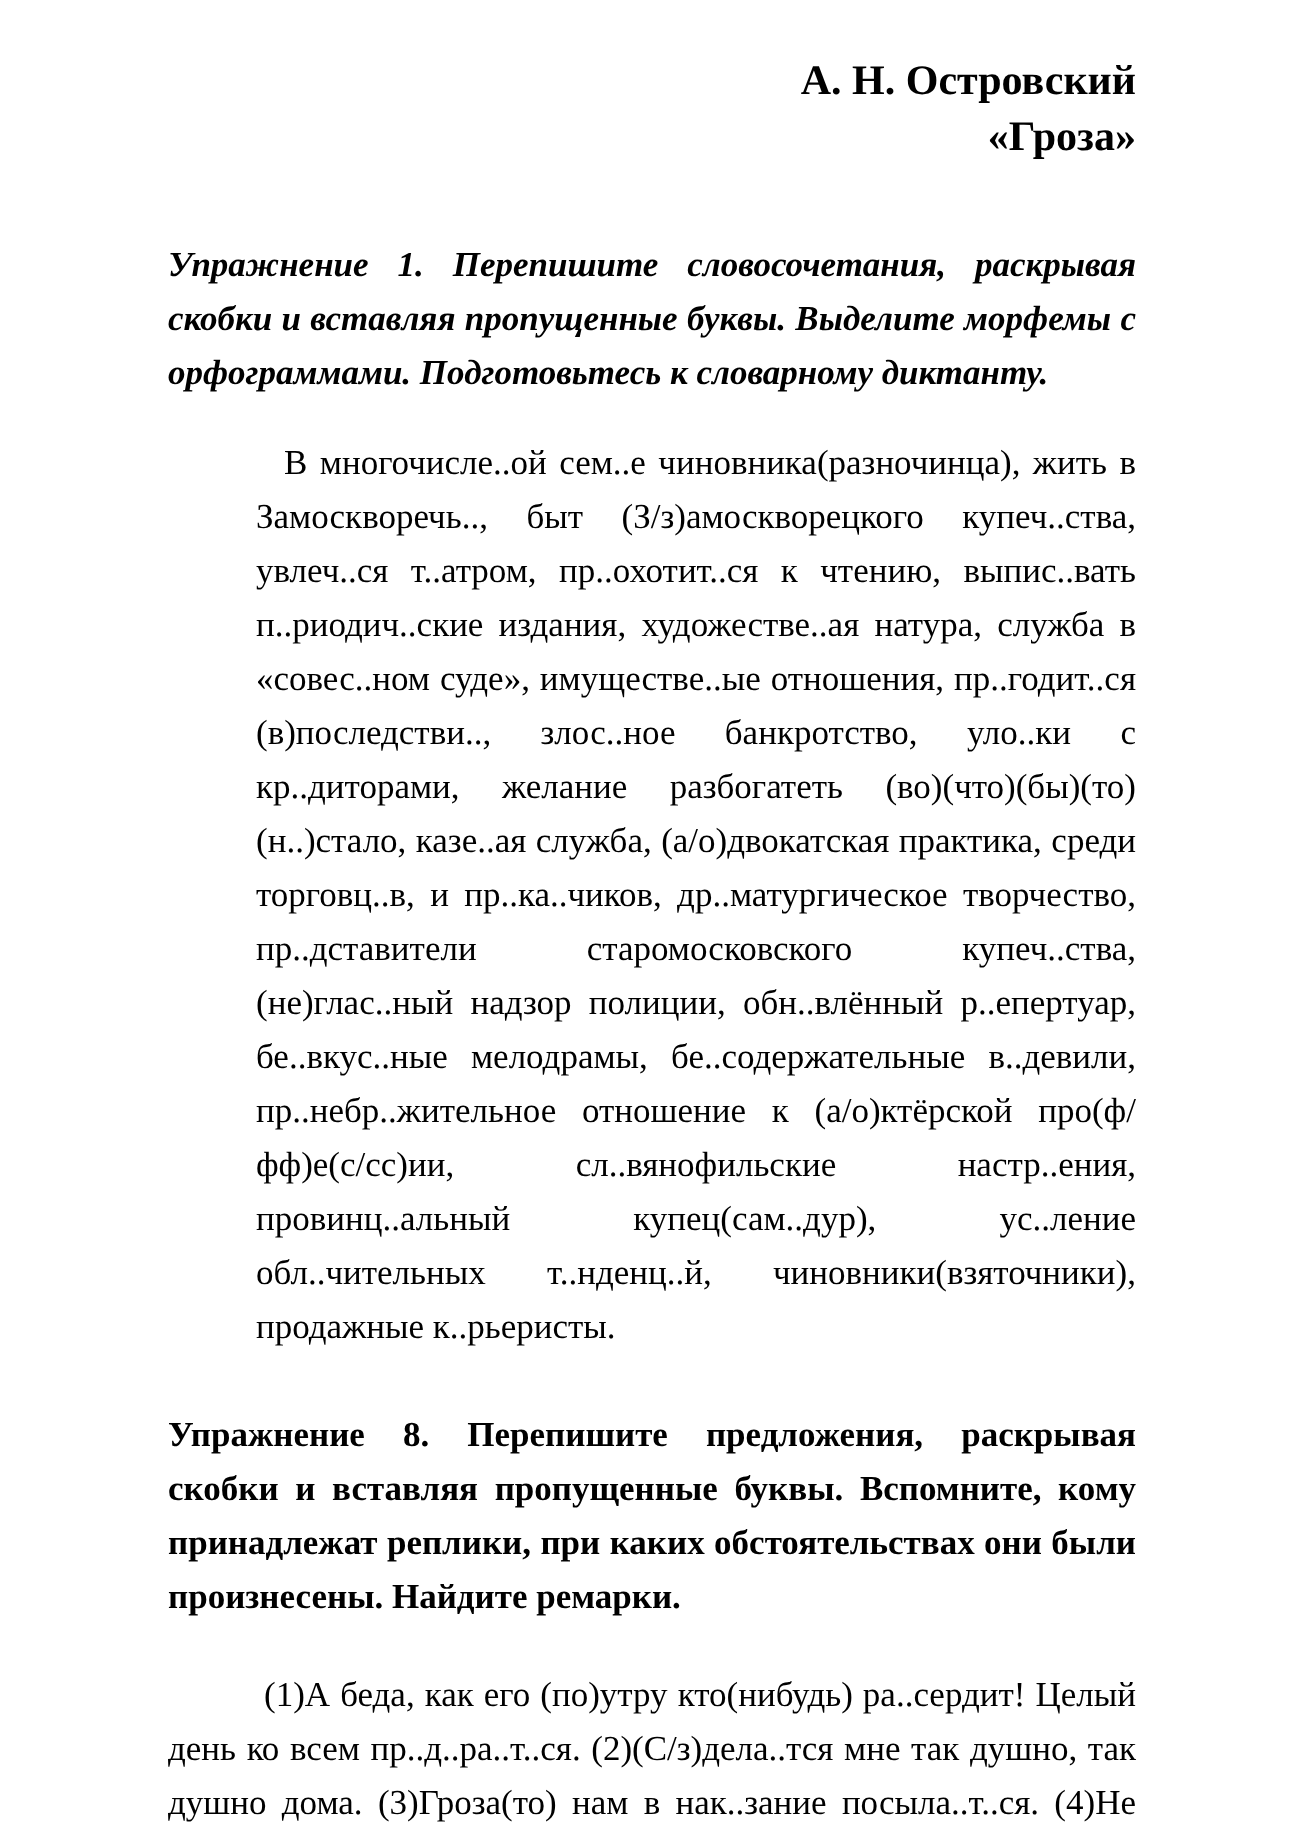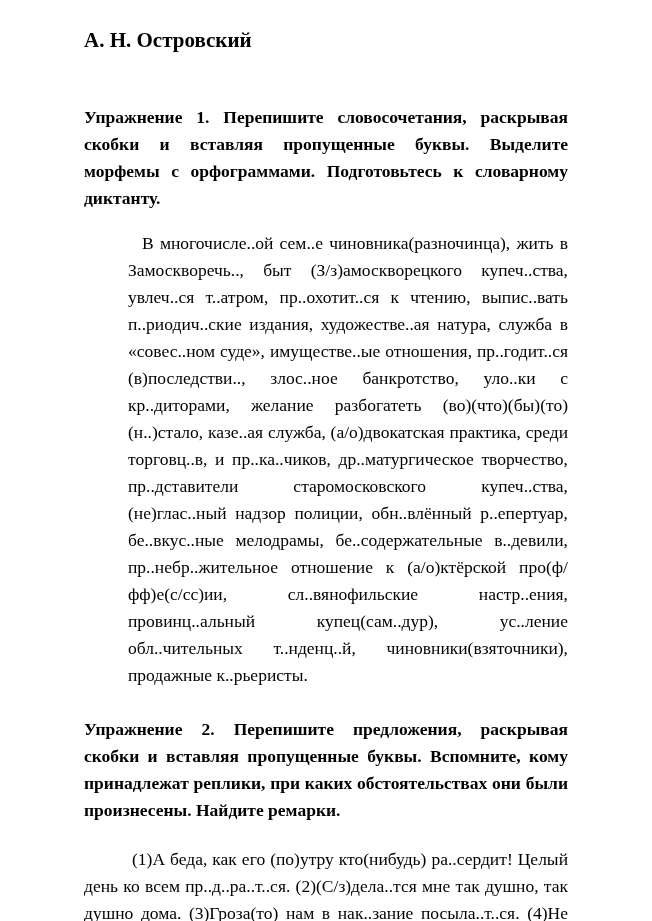--- a/index.html
+++ b/index.html
@@ -15,35 +15,36 @@
     color: #000000;
   }
   .page {
     box-sizing: border-box;
     width: 652px;
     height: 921px;
     padding: 26px 84px 0 84px;
     background: #ffffff;
   }
   .doc-title {
-    text-align: left;
+    text-align: right;
     font-weight: bold;
     font-size: 21px;
     line-height: 28px;
     margin: 0;
   }
   .exercise-heading {
     font-weight: bold;
     font-size: 17.5px;
     line-height: 27px;
     text-align: justify;
     margin: 0;
   }
   .exercise-heading.first {
-    margin-top: 50px;
+    margin-top: 37px;
+    font-style: italic;
   }
   .exercise-heading.second {
     margin-top: 27px;
   }
   .exercise-body {
     font-size: 17.5px;
     line-height: 27px;
     text-align: justify;
     margin: 0;
   }
@@ -57,23 +58,24 @@
     text-indent: 48px;
   }
 </style>
 </head>
 <body>
 
 <div class="page">
 
   <h1 class="doc-title">
     <div>А. Н. Островский</div>
+    <div>«Гроза»</div>
   </h1>
 
   <p class="exercise-heading first">Упражнение 1. Перепишите словосочетания, раскрывая скобки и вставляя пропущенные буквы. Выделите морфемы с орфограммами. Подготовьтесь к словарному диктанту.</p>
 
   <p class="exercise-body first">В многочисле..ой сем..е чиновника(разночинца), жить в Замоскворечь.., быт (З/з)амоскворецкого купеч..ства, увлеч..ся т..атром, пр..охотит..ся к чтению, выпис..вать п..риодич..ские издания, художестве..ая натура, служба в «совес..ном суде», имуществе..ые отношения, пр..годит..ся (в)последстви.., злос..ное банкротство, уло..ки с кр..диторами, желание разбогатеть (во)(что)(бы)(то)(н..)стало, казе..ая служба, (а/о)двокатская практика, среди торговц..в, и пр..ка..чиков, др..матургическое творчество, пр..дставители старомосковского купеч..ства, (не)глас..ный надзор полиции, обн..влённый р..епертуар, бе..вкус..ные мелодрамы, бе..содержательные в..девили, пр..небр..жительное отношение к (а/о)ктёрской про(ф/фф)е(с/сс)ии, сл..вянофильские настр..ения, провинц..альный купец(сам..дур), ус..ление обл..чительных т..нденц..й, чиновники(взяточники), продажные к..рьеристы.</p>
 
-  <p class="exercise-heading second">Упражнение 2. Перепишите предложения, раскрывая скобки и вставляя пропущенные буквы. Вспомните, кому принадлежат реплики, при каких обстоятельствах они были произнесены. Найдите ремарки.</p>
+  <p class="exercise-heading second">Упражнение 8. Перепишите предложения, раскрывая скобки и вставляя пропущенные буквы. Вспомните, кому принадлежат реплики, при каких обстоятельствах они были произнесены. Найдите ремарки.</p>
 
   <p class="exercise-body second">(1)А беда, как его (по)утру кто(нибудь) ра..сердит! Целый день ко всем пр..д..ра..т..ся. (2)(С/з)дела..тся мне так душно, так душно дома. (3)Гроза(то) нам в нак..зание посыла..т..ся. (4)Не очень(то)нынче старших ув..жа..т. (5)Ведь от любви родители и строги(то) к вам быва..т, от любви все и бр..нят(то). (6)Так пром..ня..ш.. жену на мать? (7)Аль порядку (н..)знаешь? (8)Другая хорошая жена, пр..водивши мужа(то), часа (пол)тора во..т, лежит на крыльце, а тебе, видно, н..чего. (9)Старый человек на ветер слова (н..)скаж..т. (10)Вышел случай, другая и рада: так очертя голову и кин..тся. А как(же) это можно, (не)подумавши, (не)ра..судивши(то)! (11) Точно я сон какой вижу! Эта ноч.., песни, св..данья! Ход..т обнявшись. (12) Катерина тихо сход..т по тр..пинке, покрытая большим белым платком, потупив глаза в землю. (13)Говорят, даже легче бывает, когда за какой(нибудь) грех здесь, на земле, натерп..ш..ся. (14)Под своды быстро выход..т Варвара и, пр..та..вшись, высматривает. (15)Катерина провожа..т его глазами и ст..ит несколько врем..ни задум..вшись.</p>
 
 </div>
 
 </body></html>

